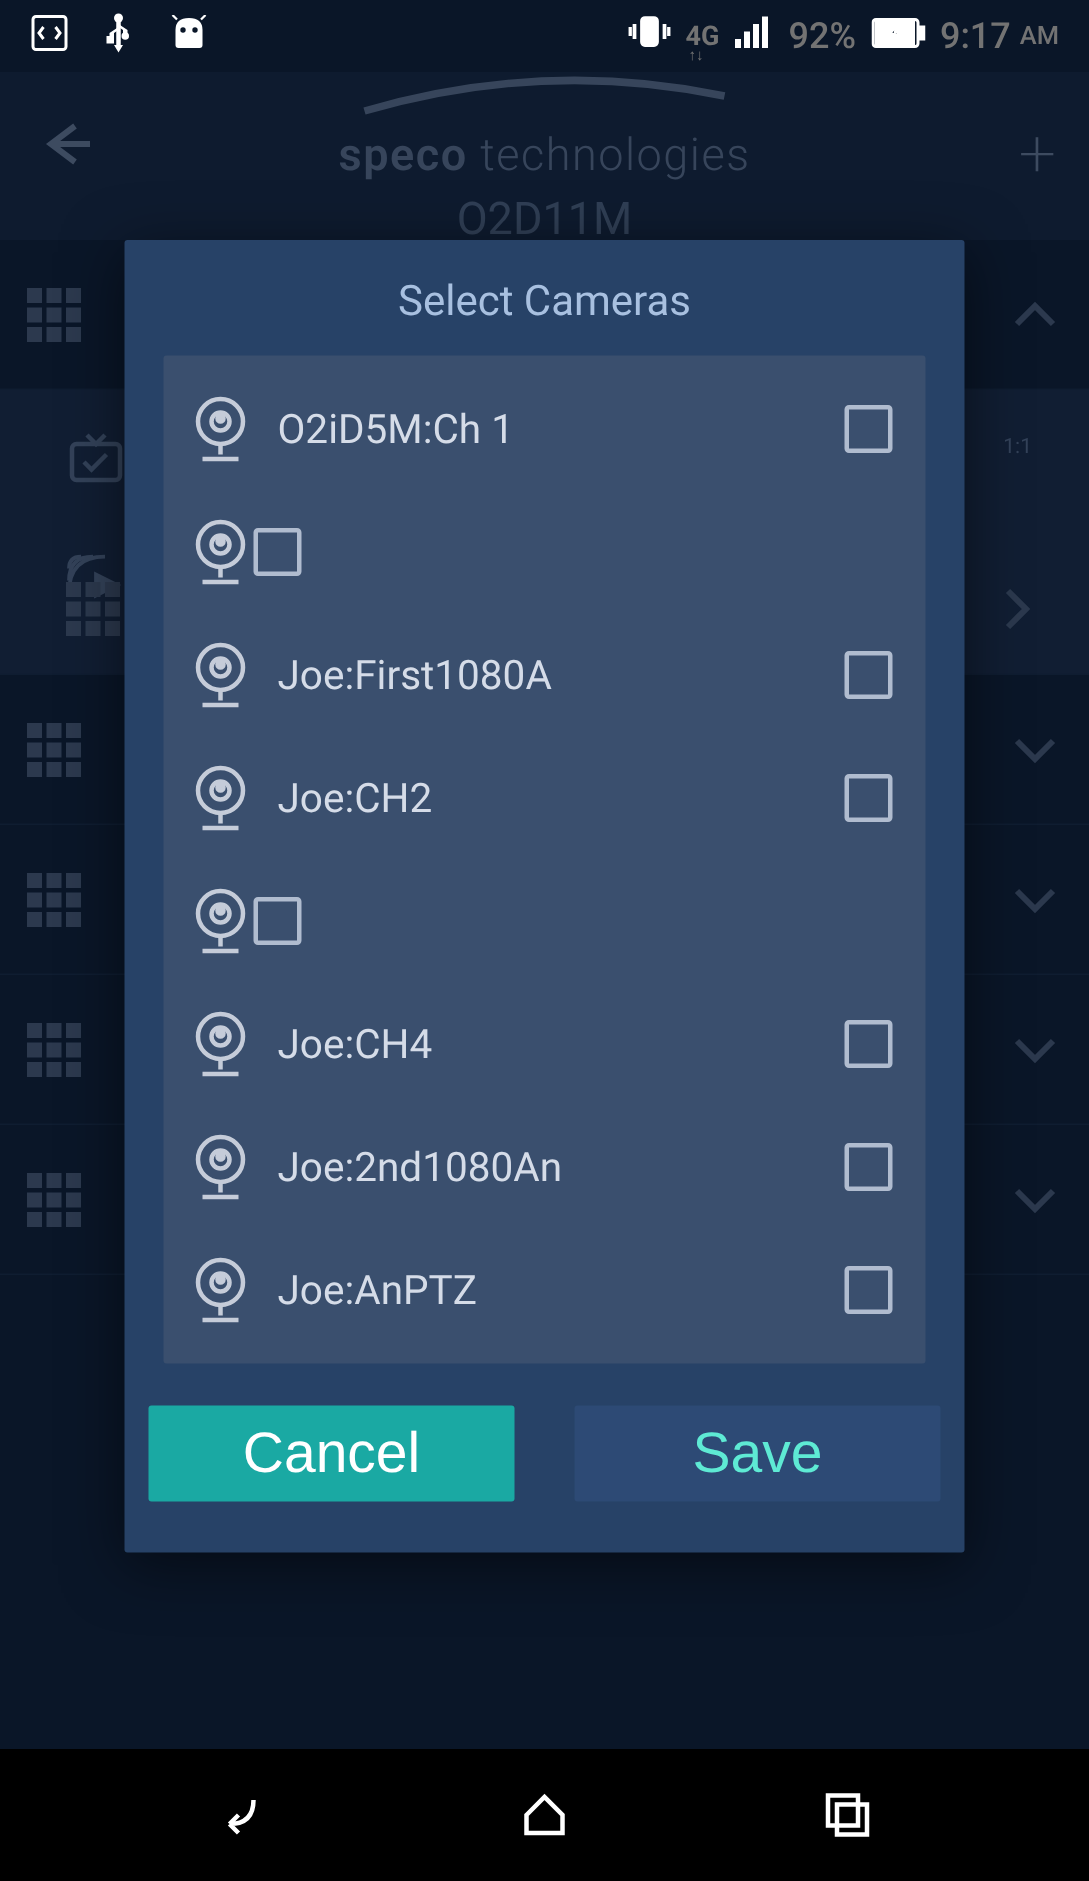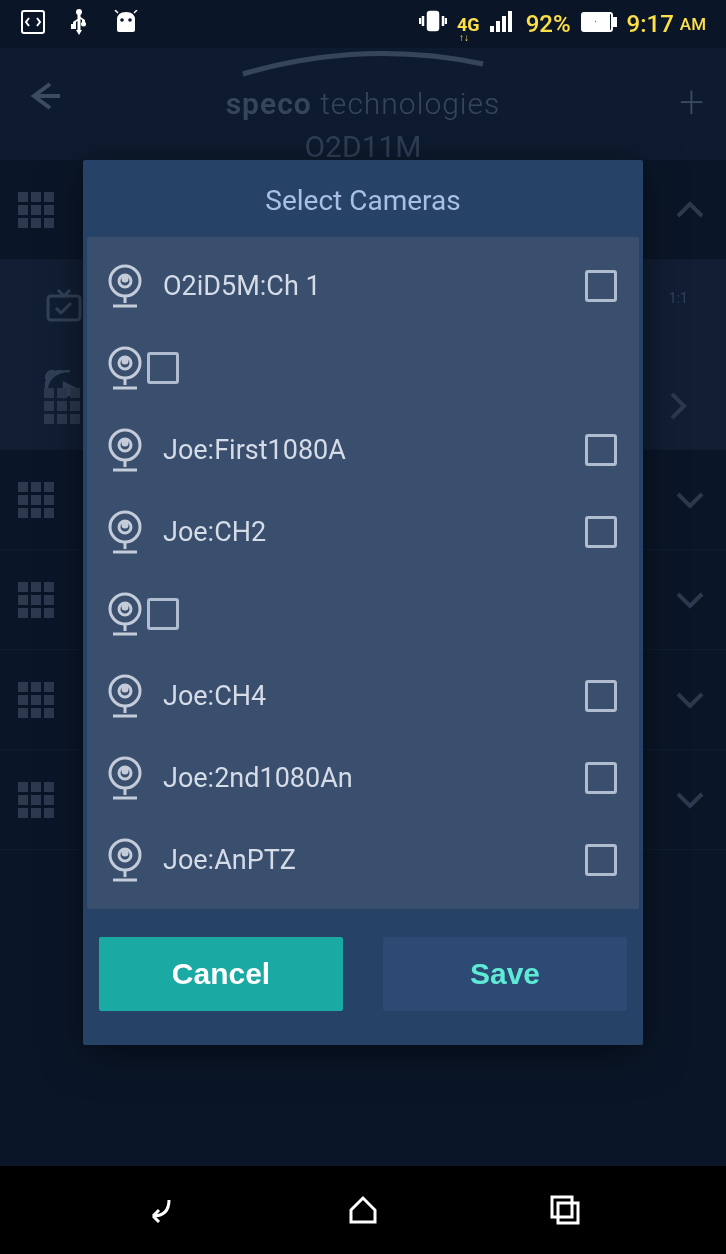--- a/index.html
+++ b/index.html
@@ -17,21 +17,21 @@
     }
 
     
     .status-bar {
       height: 48px;
       background: #0a1628;
       display: flex;
       align-items: center;
       justify-content: space-between;
       padding: 0 20px;
-      color: #fde047;
+      color: #737373;
     }
     .status-left {
       display: flex;
       align-items: center;
       gap: 22px;
     }
     .status-right {
       display: flex;
       align-items: center;
       gap: 10px;
@@ -168,21 +168,21 @@
     }
     .modal-title {
       text-align: center;
       color: #a8c0e0;
       font-size: 28px;
       padding: 24px 0 20px;
       font-weight: 400;
     }
     .modal-body {
       background: #3a4f6e;
-      margin: 0 4px;
+      margin: 0 26px;
       padding: 8px 0;
       border-radius: 2px;
     }
     .camera-row {
       display: flex;
       align-items: center;
       padding: 17px 22px 17px 16px;
     }
     .camera-icon {
       width: 44px;
@@ -206,24 +206,24 @@
       border-radius: 3px;
       background: transparent;
     }
     .modal-footer {
       display: flex;
       gap: 40px;
       padding: 28px 16px 34px;
     }
     .modal-btn {
       flex: 1;
-      height: 74px;
+      height: 64px;
       border: none;
-      font-size: 30px;
-      font-weight: 700;
+      font-size: 38px;
+      font-weight: 400;
       cursor: pointer;
       border-radius: 2px;
     }
     .btn-cancel {
       background: #1aa9a3;
       color: #fff;
     }
     .btn-save {
       background: #2d4a75;
       color: #5eead4;

